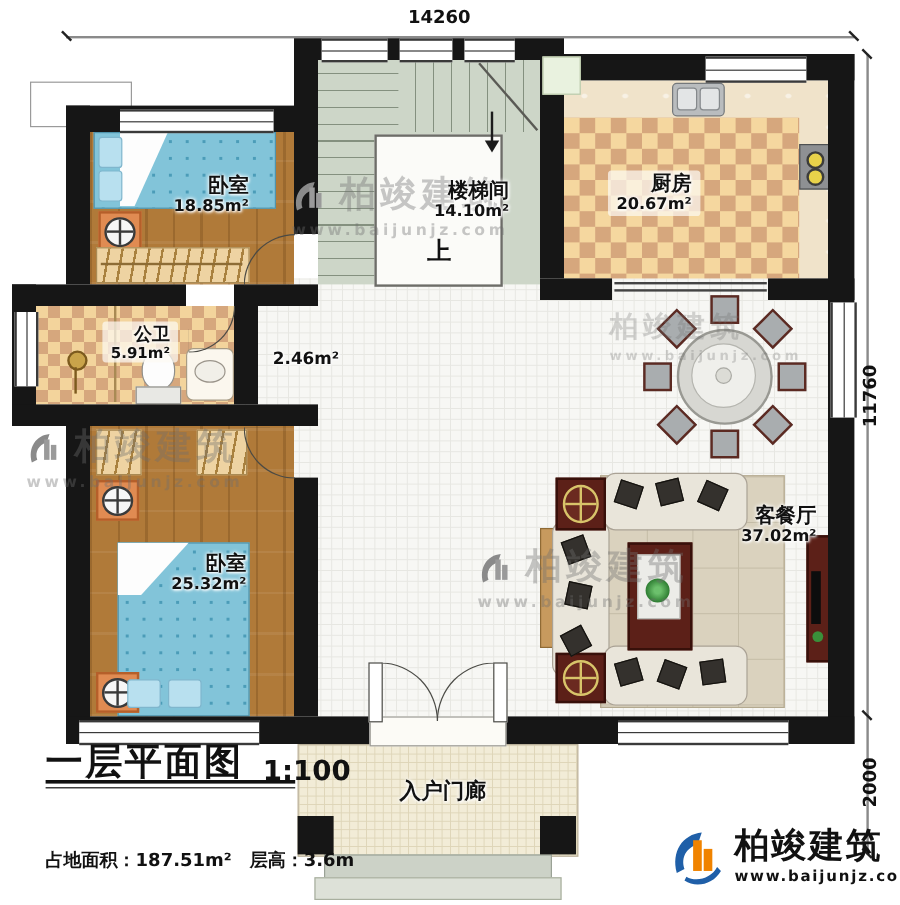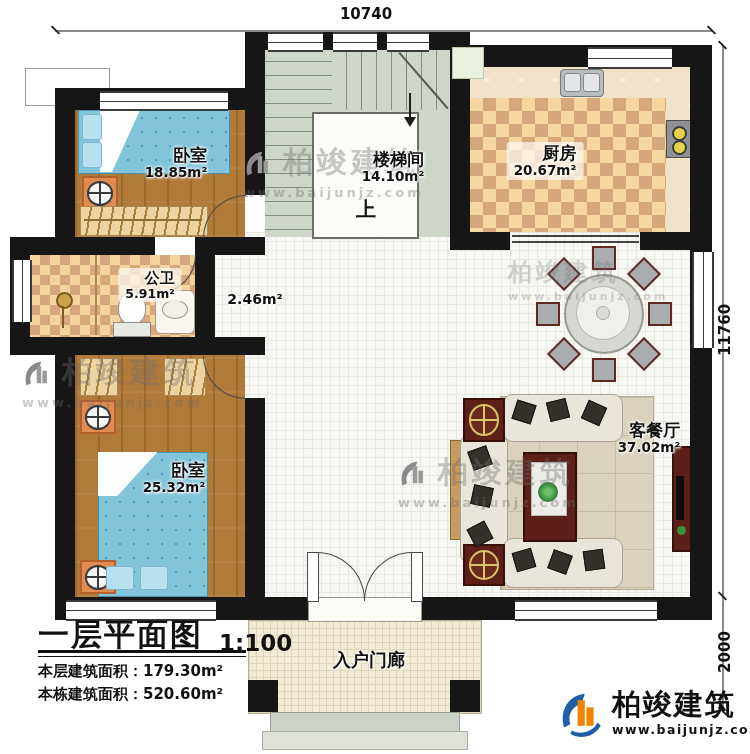--- a/index.html
+++ b/index.html
@@ -223,21 +223,21 @@
   </div>
   <div class="room-label" style="left:393px;top:150px;">
     <div class="rname">楼梯间</div>
     <div class="rarea">14.10m²</div>
   </div>
   <div class="uplabel" style="left:356px;top:196px;">上</div>
   <div class="room-label halo" style="left:545px;top:142px;">
     <div class="rname">厨房</div>
     <div class="rarea">20.67m²</div>
   </div>
-  <div class="room-label halo" style="left:117px;top:268px;margin-left:33px;">
+  <div class="room-label halo" style="left:117px;top:268px;">
     <div class="rname" style="font-size:15px;">公卫</div>
     <div class="rarea" style="font-size:12.5px;">5.91m²</div>
   </div>
   <div class="room-label" style="left:255px;top:292px;">
     <div class="rarea" style="font-size:14px;">2.46m²</div>
   </div>
   <div class="room-label" style="left:174px;top:461px;">
     <div class="rname">卧室</div>
     <div class="rarea">25.32m²</div>
   </div>
@@ -245,21 +245,21 @@
     <div class="rname">客餐厅</div>
     <div class="rarea">37.02m²</div>
   </div>
   <div class="room-label" style="left:369px;top:650px;">
     <div class="rname" style="font-size:18px;">入户门廊</div>
   </div>
 
   <div class="dimline" style="left:55px;top:30px;width:657px;height:1.5px;"></div>
   <div class="tick" style="left:50px;top:29px;"></div>
   <div class="tick" style="left:706px;top:29px;"></div>
-  <div class="dimtext" style="left:330px;top:5px;width:72px;height:18px;">10740</div>
+  <div class="dimtext" style="left:330px;top:5px;width:72px;height:18px;">14260</div>
   <div class="abs" style="left:25px;top:68px;width:83px;height:36px;border:1px solid #9a9a9a;background:#fff;z-index:19;"></div>
   <div class="dimline" style="left:722px;top:45px;width:1.5px;height:552px;"></div>
   <div class="tick" style="left:717px;top:44px;"></div>
   <div class="tick" style="left:717px;top:595px;"></div>
   <div class="dimtext rot" style="left:694px;top:322px;width:60px;height:16px;">11760</div>
   <div class="dimline" style="left:722px;top:597px;width:1.5px;height:115px;"></div>
   <div class="tick" style="left:717px;top:710px;"></div>
   <div class="dimtext rot" style="left:694px;top:644px;width:60px;height:16px;">2000</div>
 
   <div class="wm" style="left:243px;top:142px;">
@@ -300,22 +300,21 @@
         <span>柏竣建筑</span>
       </div>
     <div class="wm-url" style="font-size:11px;">www.baijunjz.com</div>
   </div>
 
   <div class="tb-title-row" style="left:38px;top:614px;">
     <span class="tb-title">一层平面图</span>
     <span class="tb-scale">1:100</span>
   </div>
   <div class="rule" style="left:38px;top:650px;width:208px;"></div>
-  <div class="tb-line" style="left:38px;top:662px;">本层建筑面积：179.30m²</div>
-  <div class="tb-line" style="left:38px;top:685px;">本栋建筑面积：520.60m²</div>
+  <div class="tb-line" style="left:38px;top:708px;">占地面积：187.51m²　层高：3.6m</div>
 
   <div class="footer" style="left:556px;top:686px;">
     <svg width="48" height="54" viewBox="0 0 60 64">
       <path d="M10 50 C4 28 16 10 36 8 L32 20 C20 24 14 34 18 46 Z" fill="#1f5fa8"></path>
       <rect x="27" y="16" width="9" height="32" fill="#f08300"></rect>
       <rect x="38" y="25" width="9" height="23" fill="#f08300"></rect>
       <path d="M20 54 C30 60 46 56 52 44 L56 48 C48 62 30 66 18 58 Z" fill="#1f5fa8"></path>
     </svg>
     <div>
       <div class="footer-name">柏竣建筑</div>

